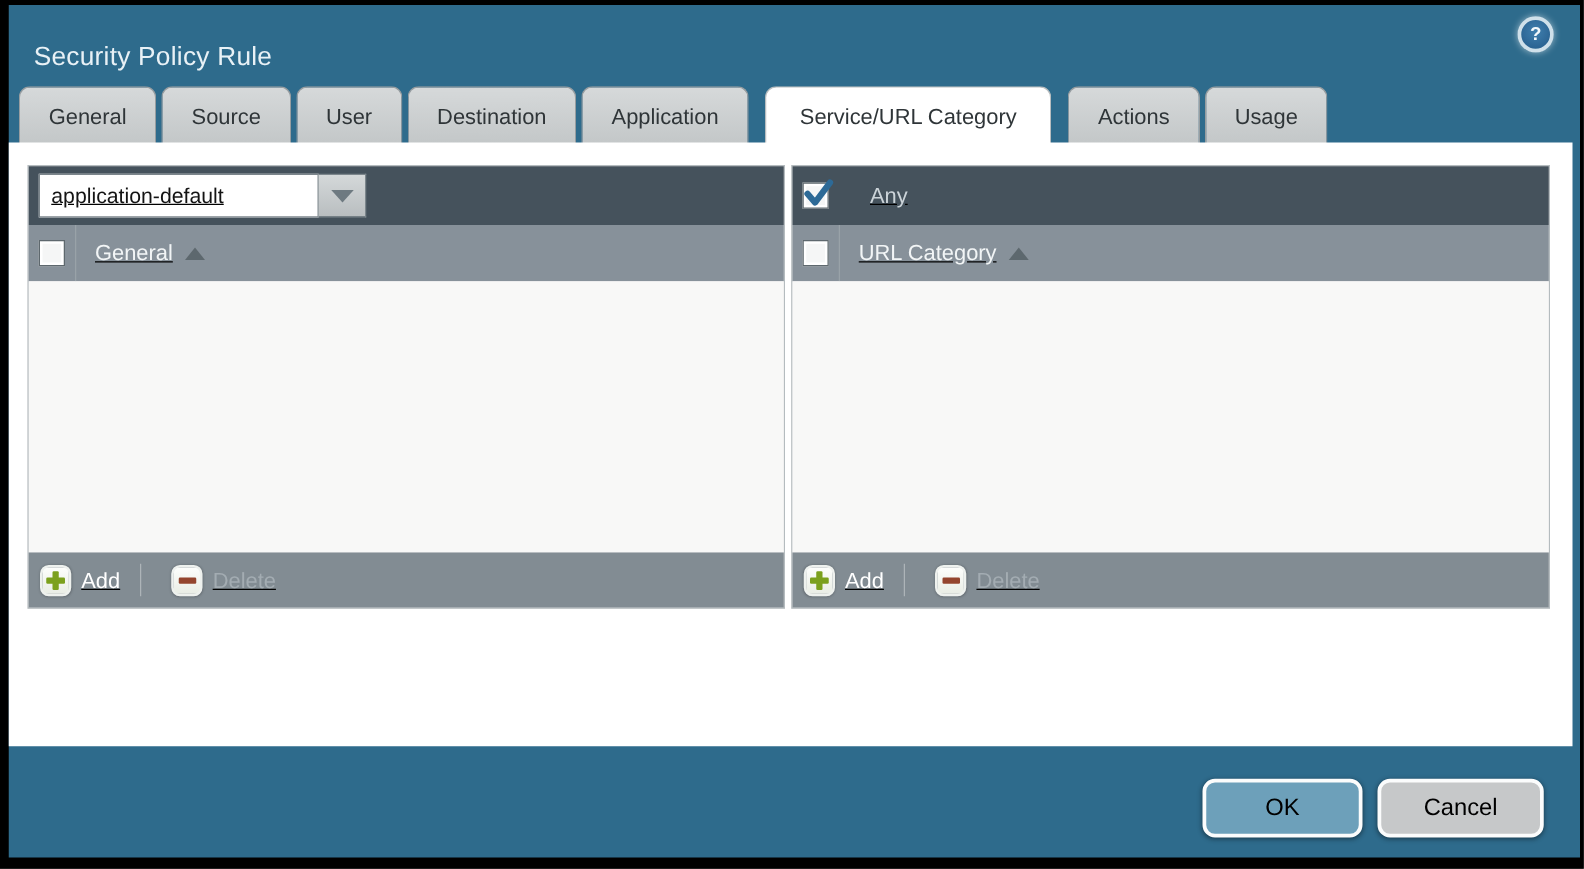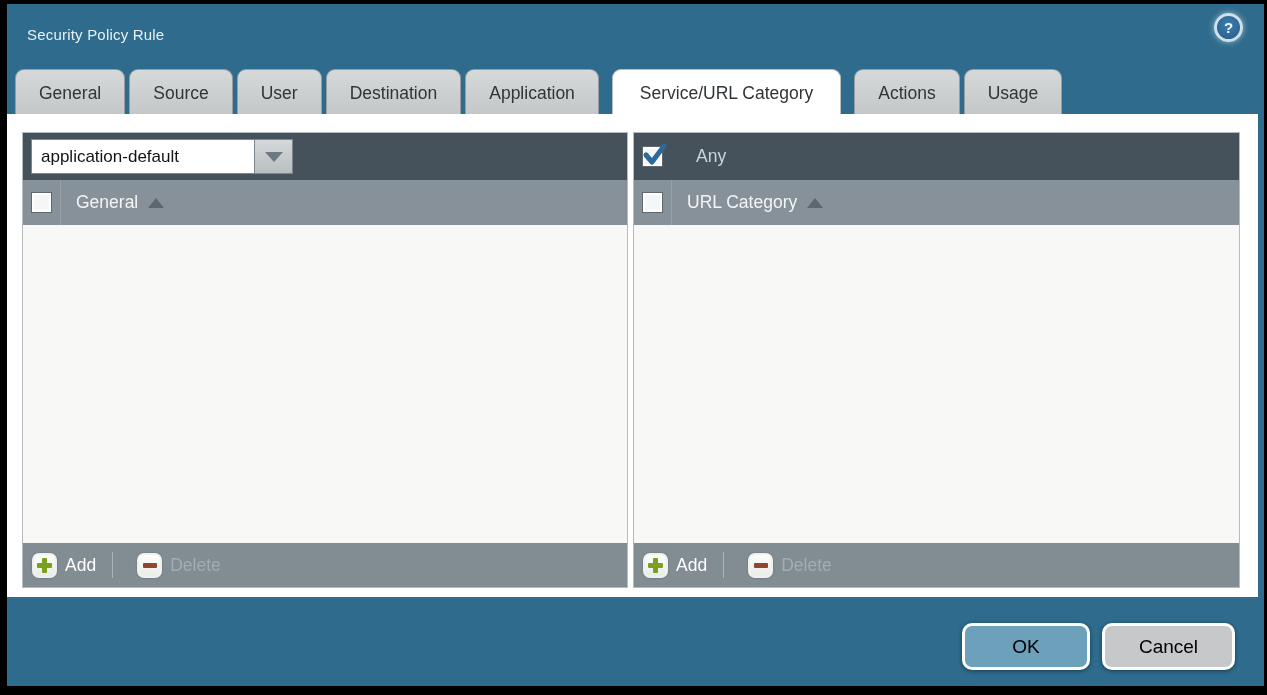--- a/index.html
+++ b/index.html
@@ -18,22 +18,22 @@
   .inner {
     position: relative;
     width: 1257px; height: 682px;
     background: #2e6b8c;
   }
   
   .titlebar {
     position: absolute; left: 0; top: 0; width: 100%; height: 64px;
   }
   .title {
-    position: absolute; left: 20px; top: 0; height: 64px;
-    line-height: 62px; font-size: 15px; color: #e8f1f6;
+    position: absolute; left: 20px; top: 11px; height: 64px;
+    line-height: 62px; font-size: 21px; color: #e8f1f6;
     letter-spacing: 0.2px;
   }
   .help-icon {
     position: absolute; left: 1207px; top: 9px;
     width: 29px; height: 29px; border-radius: 50%;
     background: radial-gradient(circle at 50% 40%, #3f7fae 0%, #2c6594 70%);
     border: 3px solid #cfe0ea;
     box-shadow: 0 0 6px rgba(255,255,255,0.55);
     color: #f2f8fb; font-size: 15px; font-weight: bold;
     text-align: center; line-height: 23px;
@@ -57,24 +57,25 @@
     background: #ffffff;
     border-color: #b8bdbf;
     padding: 0 27px; margin: 0 13px 0 9px;
   }
   
   .content {
     position: absolute; left: 0; top: 110px;
     width: 1251px; height: 483px; background: #ffffff;
   }
   .panel {
-    position: absolute; top: 18px; height: 456px;
+    position: absolute; top: 18px; height: 355px;
     display: flex; flex-direction: column;
     border: 1px solid #b5bcbf;
     background: #e5e5e5;
+    text-decoration: underline;
   }
   .panel.left  { left: 15px;  width: 606px; }
   .panel.right { left: 626px; width: 607px; }
 
   .panel-toolbar {
     height: 47px; background: #45525c; flex: 0 0 auto;
     display: flex; align-items: center; padding-left: 8px;
   }
   
   .dropdown { display: flex; height: 35px; cursor: pointer; }

